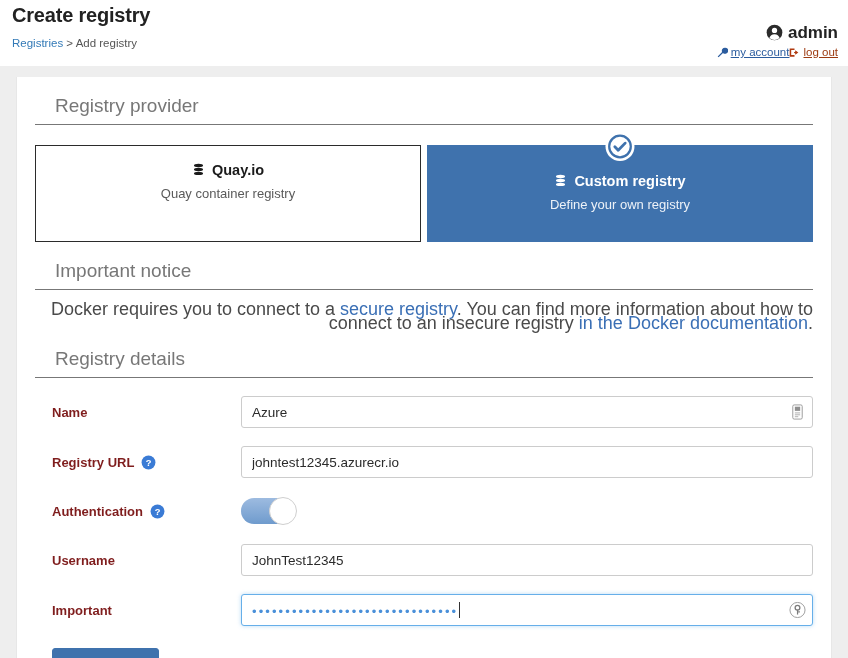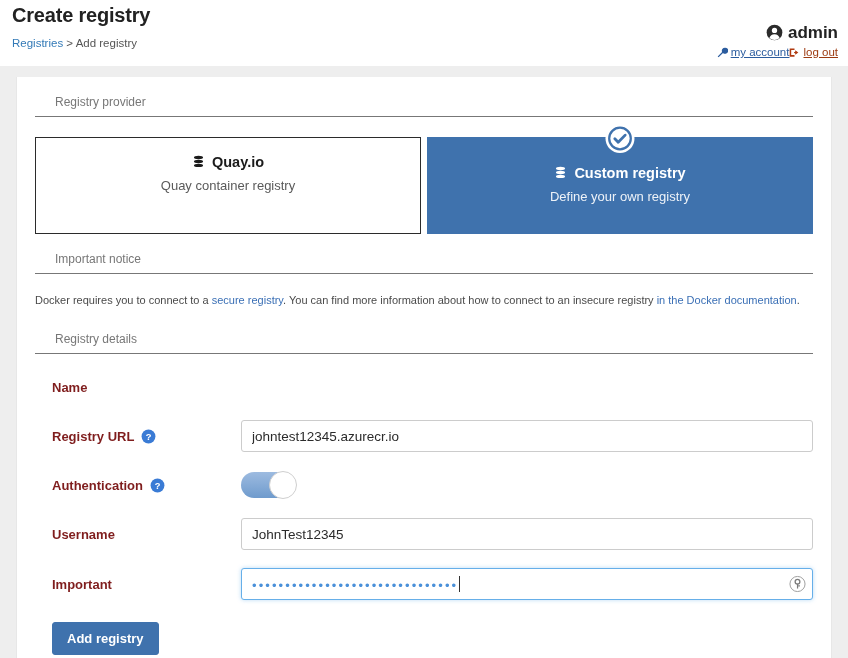--- a/index.html
+++ b/index.html
@@ -87,21 +87,21 @@
     height: 100%;
   }
 
   
   .form-section {
     margin: 0 0 0 0;
     padding-top: 18px;
   }
   .form-section-title {
     color: #777777;
-    font-size: 12px;
+    font-size: 19px;
     padding: 0 0 7px 20px;
     border-bottom: 1px solid #777777;
     margin: 0 0 0 0;
   }
 
   
   .providers {
     display: flex;
     gap: 6px;
     margin-top: 20px;
@@ -151,24 +151,25 @@
     border-radius: 50%;
     background: #ffffff;
     display: flex;
     align-items: center;
     justify-content: center;
   }
 
   
   .notice-text {
     margin: 12px 0 0 0;
-    font-size: 11px;
-    line-height: 28px;
+    font-size: 18px;
+    line-height: 14px;
     color: #4a4a4a;
     max-width: 790px;
+    text-align: right;
   }
   .notice-text a { color: #3a6fb5; text-decoration: none; }
 
   
   .form-row {
     display: flex;
     align-items: center;
     margin-top: 18px;
     min-height: 30px;
   }
@@ -364,20 +365,32 @@
     </p>
 
     <div class="form-section">
       <div class="form-section-title">Registry details</div>
     </div>
 
     <div class="form-row">
       <div class="form-label">
         <span>Name</span>
       </div>
+      <div class="field-wrap">
+        <input class="text-input" type="text" value="Azure" style="">
+        <span class="field-icon">
+          <svg width="17" height="17" viewBox="0 0 18 18">
+            <rect x="4" y="1.5" width="10" height="15" rx="1.5" fill="#fdfdfd" stroke="#9a9a9a"></rect>
+            <rect x="6.2" y="3.4" width="5.6" height="4.4" fill="#8e8e8e"></rect>
+            <rect x="6.2" y="9.4" width="5.6" height="1.1" fill="#b5b5b5"></rect>
+            <rect x="6.2" y="11.4" width="5.6" height="1.1" fill="#b5b5b5"></rect>
+            <rect x="6.2" y="13.4" width="3.6" height="1.1" fill="#b5b5b5"></rect>
+          </svg>
+        </span>
+      </div>
     </div>
 
     <div class="form-row">
       <div class="form-label">
         <span>Registry URL</span>
         <span class="ico">
           <svg width="15" height="15" viewBox="0 0 16 16">
             <circle cx="8" cy="8" r="7.4" fill="#3a7bd5"></circle>
             <text x="8" y="11.7" text-anchor="middle" font-family="Liberation Sans, sans-serif" font-size="10" font-weight="bold" fill="#ffffff">?</text>
           </svg>

